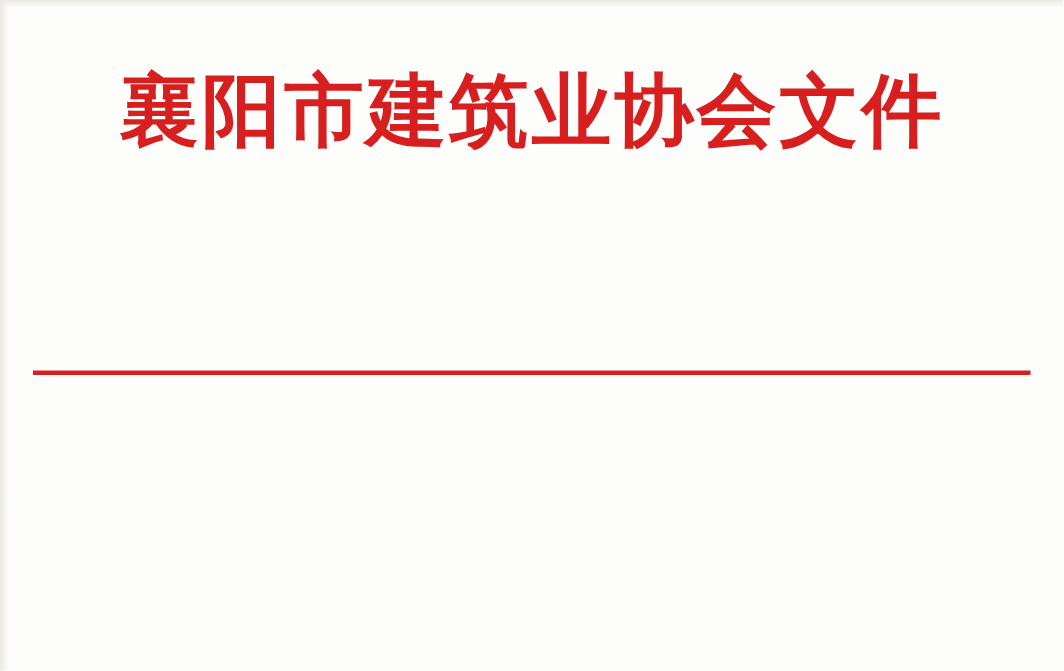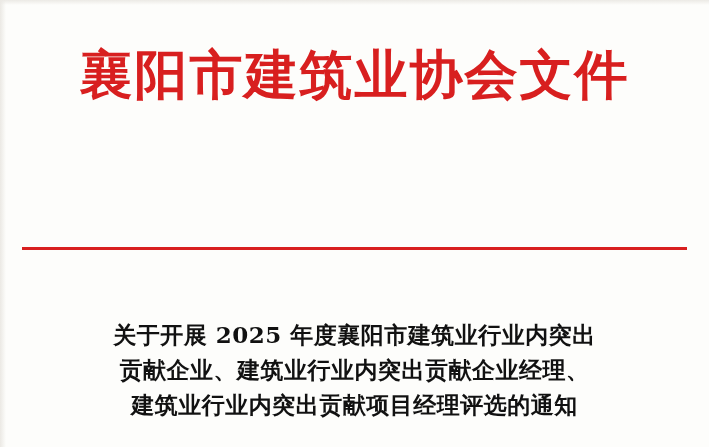--- a/index.html
+++ b/index.html
@@ -98,19 +98,14 @@
 <div class="page">
 
   <div class="edge-shade-top"></div>
   <div class="edge-shade-left"></div>
 
   <div class="masthead">襄阳市建筑业协会文件</div>
 
 
   <div class="red-rule"></div>
 
-  <div class="doc-title">
-    <span class="line">关于开展 2025 年度襄阳市建筑业行业内突出</span>
-    <span class="line">贡献企业、建筑业行业内突出贡献企业经理、</span>
-    <span class="line">建筑业行业内突出贡献项目经理评选的通知</span>
-  </div>
 
 </div>
 
 </body></html>

